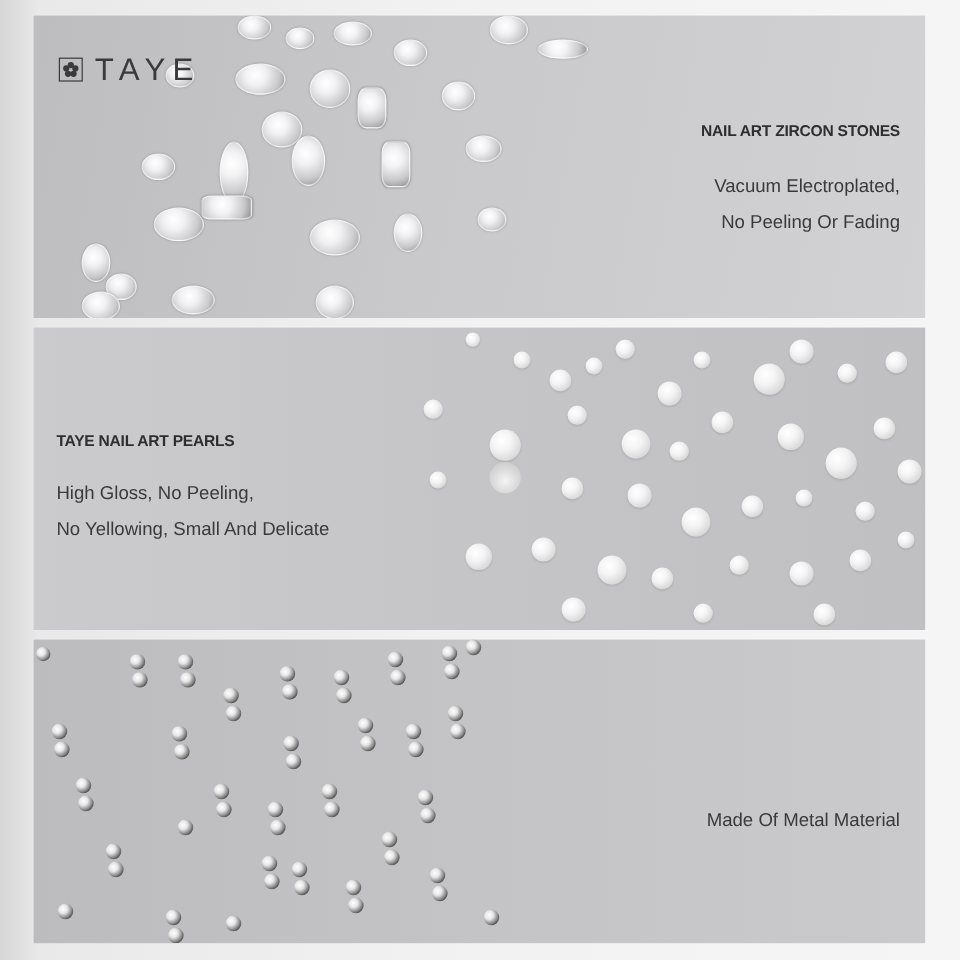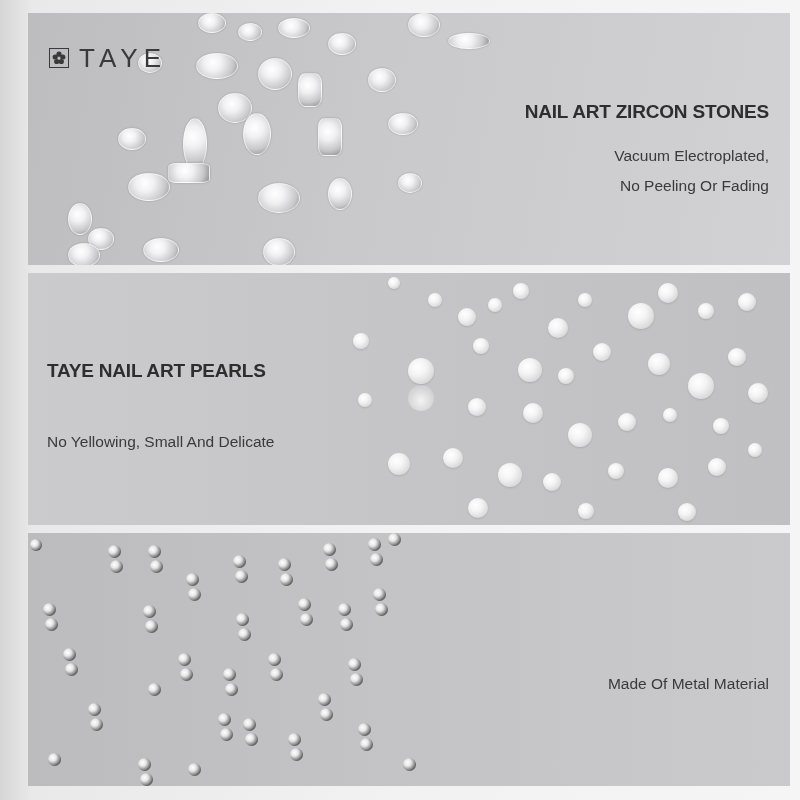--- a/index.html
+++ b/index.html
@@ -1,21 +1,21 @@
 <!DOCTYPE html>
 <html><head>
 <meta charset="utf-8">
 <style>
   html,body{margin:0;padding:0;}
   body{width:800px;height:800px;overflow:hidden;background:linear-gradient(90deg,#d6d6d6 0%,#e9e9e9 4%,#f2f2f2 50%,#f5f5f5 100%);position:relative;font-family:"Liberation Sans","DejaVu Sans",sans-serif;}
-  .panel{position:absolute;left:28px;width:743px;overflow:hidden;padding-left:19px;}
+  .panel{position:absolute;left:28px;width:743px;overflow:hidden;}
   .p1{top:13px;height:252px;background:linear-gradient(100deg,#bdbdbf 0%,#c9c9cb 45%,#d2d2d4 100%);}
   .p2{top:273px;height:252px;background:linear-gradient(90deg,#cbcbcd 0%,#c5c5c7 50%,#c0c0c2 100%);}
   .p3{top:533px;height:253px;background:linear-gradient(90deg,#bcbcbe 0%,#c4c4c6 50%,#cacacc 100%);}
-  .title{position:absolute;font-weight:bold;font-size:19px;color:#2e2e2e;letter-spacing:-0.2px;white-space:nowrap;}
+  .title{position:absolute;font-weight:bold;font-size:13px;color:#2e2e2e;letter-spacing:-0.2px;white-space:nowrap;}
   .sub{position:absolute;font-size:15.5px;color:#3a3a3a;white-space:nowrap;line-height:30px;}
   .right{text-align:right;}
   .logo{position:absolute;left:49px;top:45px;display:flex;align-items:center;gap:10px;}
   .logo-box{width:20px;height:20px;border:1.3px solid #3a3a3a;box-sizing:border-box;display:flex;align-items:center;justify-content:center;}
   .logo-text{font-size:26px;letter-spacing:6px;color:#3a3a3a;font-weight:normal;line-height:1;}
   .gem{position:absolute;border-radius:50%;}
   .zircon{background:radial-gradient(circle at 40% 35%,#ffffff 0%,#f1f1f3 30%,#c8c8ca 70%,#8e8e90 100%);border:1px solid rgba(255,255,255,.6);box-shadow:0 0 2px rgba(0,0,0,.25);}
   .pearl{background:radial-gradient(circle at 38% 35%,#ffffff 0%,#f4f4f4 35%,#d8d8d8 75%,#b4b4b4 100%);box-shadow:0 1px 2px rgba(0,0,0,.12);}
   .pearl-ref{background:radial-gradient(circle at 50% 60%,rgba(255,255,255,.8) 0%,rgba(230,230,230,.5) 60%,rgba(200,200,200,.2) 100%);}
   .bead{background:radial-gradient(circle at 35% 35%,#ffffff 0%,#e6e6e6 30%,#8a8a8a 60%,#2a2a2a 85%,#aaaaaa 100%);}
@@ -109,20 +109,21 @@
     <div class="gem pearl" style="left:225px;top:200px;width:18px;height:18px;"></div>
     <div class="gem pearl" style="left:290px;top:190px;width:16px;height:16px;"></div>
     <div class="gem pearl" style="left:340px;top:195px;width:20px;height:20px;"></div>
     <div class="gem pearl" style="left:390px;top:185px;width:18px;height:18px;"></div>
     <div class="gem pearl" style="left:430px;top:170px;width:14px;height:14px;"></div>
     <div class="gem pearl" style="left:150px;top:225px;width:20px;height:20px;"></div>
     <div class="gem pearl" style="left:260px;top:230px;width:16px;height:16px;"></div>
     <div class="gem pearl" style="left:360px;top:230px;width:18px;height:18px;"></div>
   </div>
   <div class="title" style="left:19px;top:87px;">TAYE NAIL ART PEARLS</div>
+  <div class="sub" style="left:19px;top:124px;">High Gloss, No Peeling,</div>
   <div class="sub" style="left:19px;top:154px;text-align:center;">No Yellowing, Small And Delicate</div>
 </div>
 
 <div class="panel p3">
   <div style="position:absolute;left:0;top:0;width:430px;height:253px;">
     <div class="gem bead" style="left:2px;top:6px;width:12px;height:12px;"></div>
     <div class="gem bead" style="left:80px;top:12px;width:13px;height:13px;"></div>
     <div class="gem bead" style="left:82px;top:27px;width:13px;height:13px;"></div>
     <div class="gem bead" style="left:120px;top:12px;width:13px;height:13px;"></div>
     <div class="gem bead" style="left:122px;top:27px;width:13px;height:13px;"></div>

